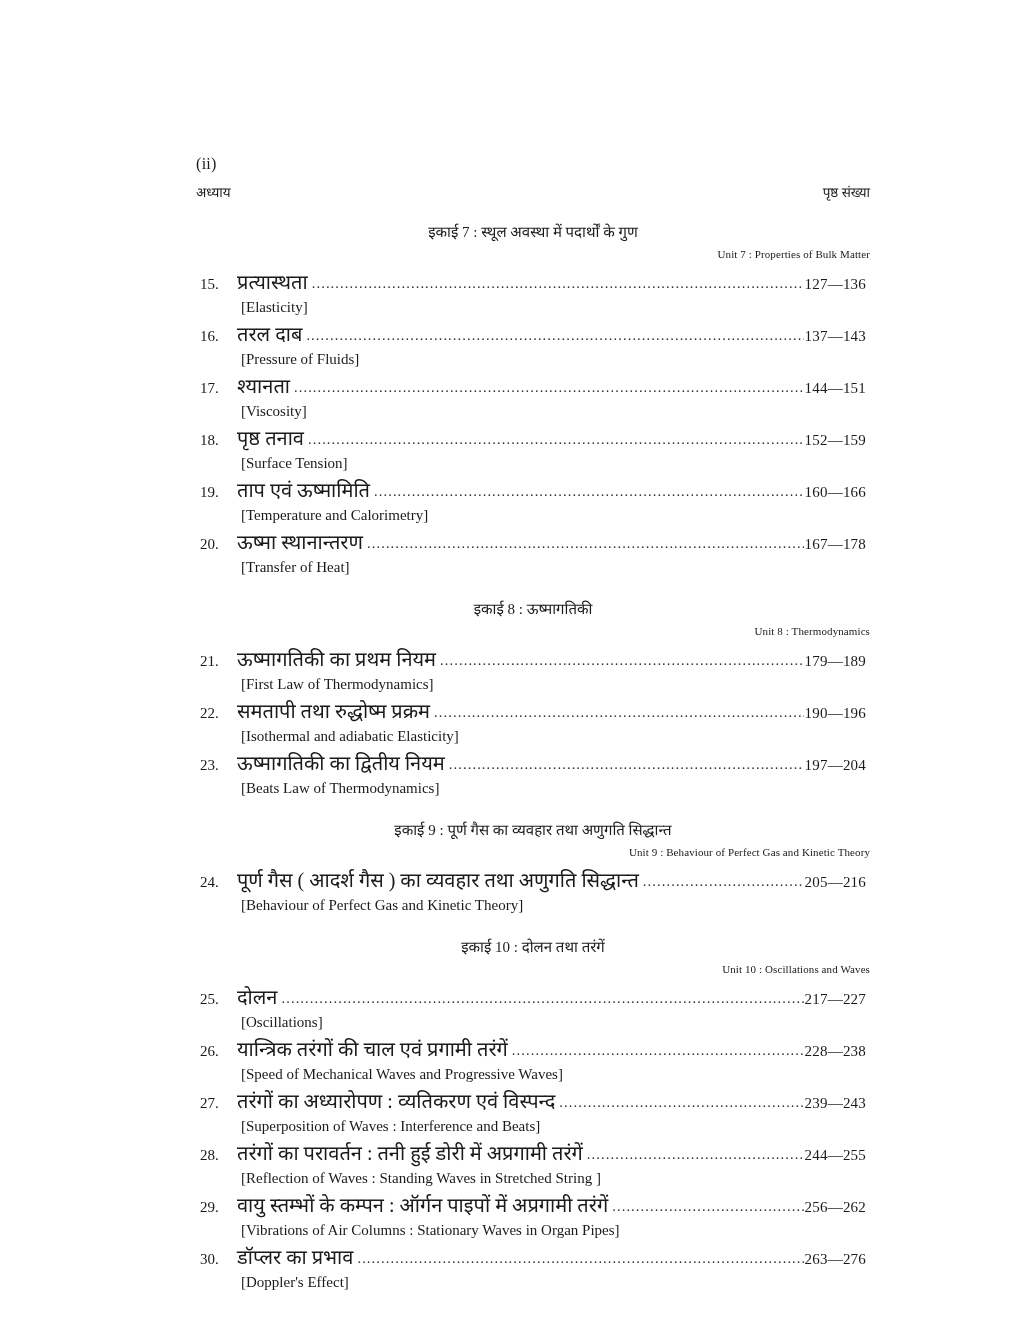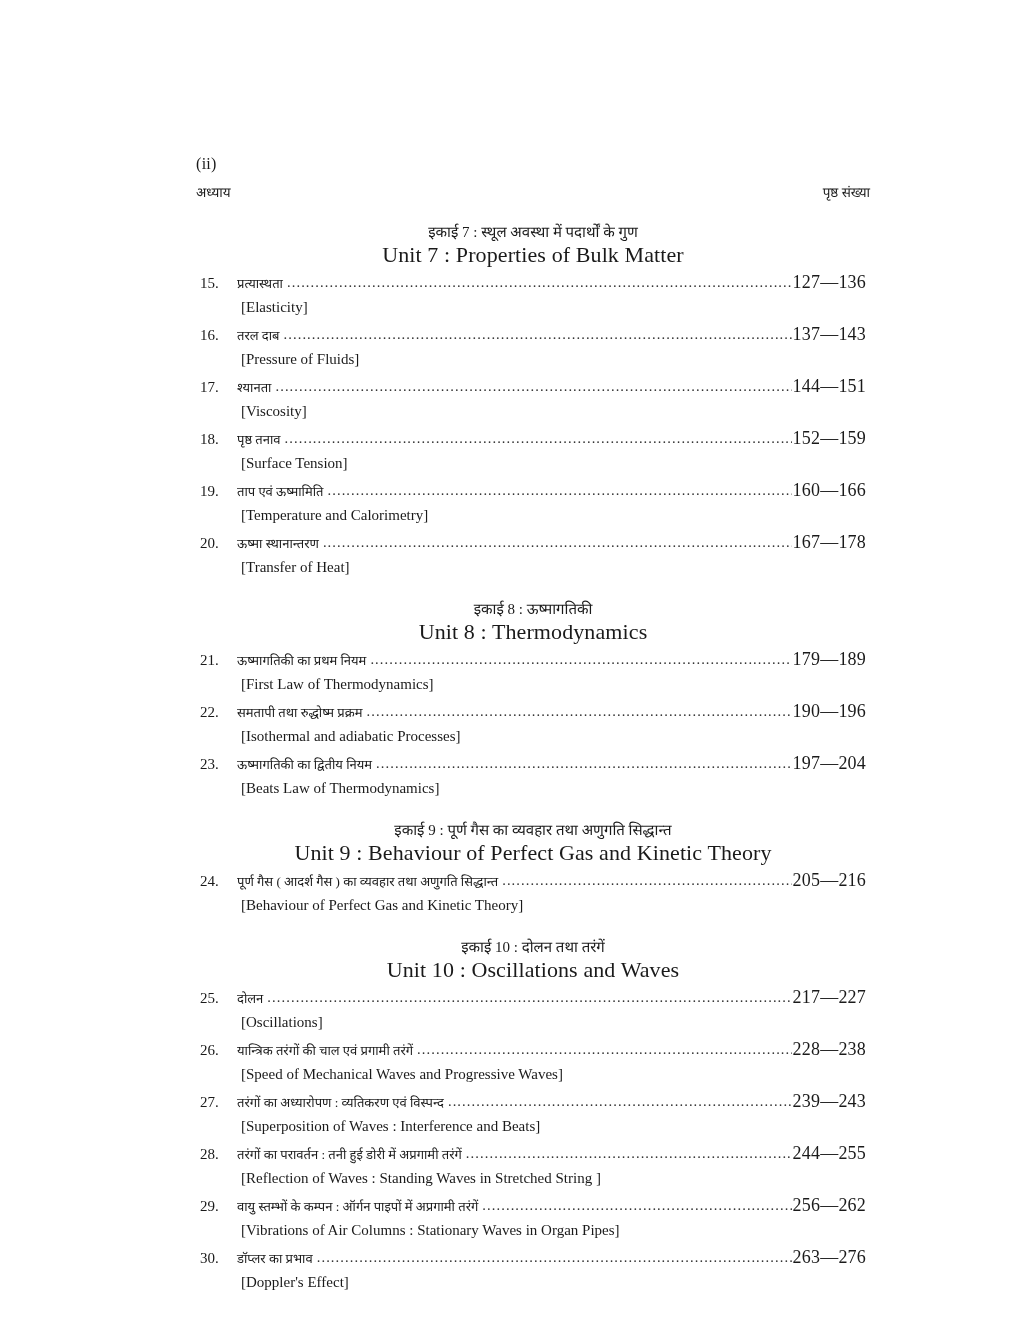--- a/index.html
+++ b/index.html
@@ -57,24 +57,25 @@
     text-align: center;
     margin: 4px 0 2px 0;
   }
   .unit .hi {
     font-size: 15px;
     line-height: 22px;
     display: block;
     margin-top: 20px;
   }
   .unit .en {
-    font-size: 22px;
+    font-size: 11px;
     line-height: 23px;
     display: block;
     letter-spacing: 0.1px;
+    text-align: right;
   }
   .unit.first { margin-top: 0; }
 
   
   .entry {
     margin: 4px;
   }
   .entry-main {
     display: flex;
     align-items: baseline;
@@ -82,36 +83,36 @@
     line-height: 24px;
     white-space: nowrap;
   }
   .num {
     width: 37px;
     flex: 0 0 37px;
     font-size: 15px;
     font-family: "Liberation Serif", "DejaVu Serif", serif;
   }
   .title-hi {
-    font-size: 13px;
+    font-size: 20px;
     padding-right: 4px;
   }
   .leader {
     flex: 1 1 auto;
     overflow: hidden;
     white-space: nowrap;
     font-size: 14.5px;
     letter-spacing: 1.1px;
     position: relative;
     top: -1px;
     color: #333;
   }
   .pages {
     flex: 0 0 auto;
-    font-size: 18px;
+    font-size: 15px;
     padding-left: 1px;
     letter-spacing: 0.2px;
   }
   .entry-sub {
     font-size: 15px;
     line-height: 22px;
     padding-left: 41px;
     white-space: nowrap;
   }
 </style>
@@ -203,21 +204,21 @@
             </div>
             <div class="entry-sub">[First Law of Thermodynamics]</div>
           </div>
           <div class="entry">
             <div class="entry-main">
               <span class="num">22.</span>
               <span class="title-hi">समतापी तथा रुद्धोष्म प्रक्रम</span>
               <span class="leader">........................................................................................................................................................................................................</span>
               <span class="pages">190—196</span>
             </div>
-            <div class="entry-sub">[Isothermal and adiabatic Processes]</div>
+            <div class="entry-sub">[Isothermal and adiabatic Elasticity]</div>
           </div>
           <div class="entry">
             <div class="entry-main">
               <span class="num">23.</span>
               <span class="title-hi">ऊष्मागतिकी का द्वितीय नियम</span>
               <span class="leader">........................................................................................................................................................................................................</span>
               <span class="pages">197—204</span>
             </div>
             <div class="entry-sub">[Beats Law of Thermodynamics]</div>
           </div>

